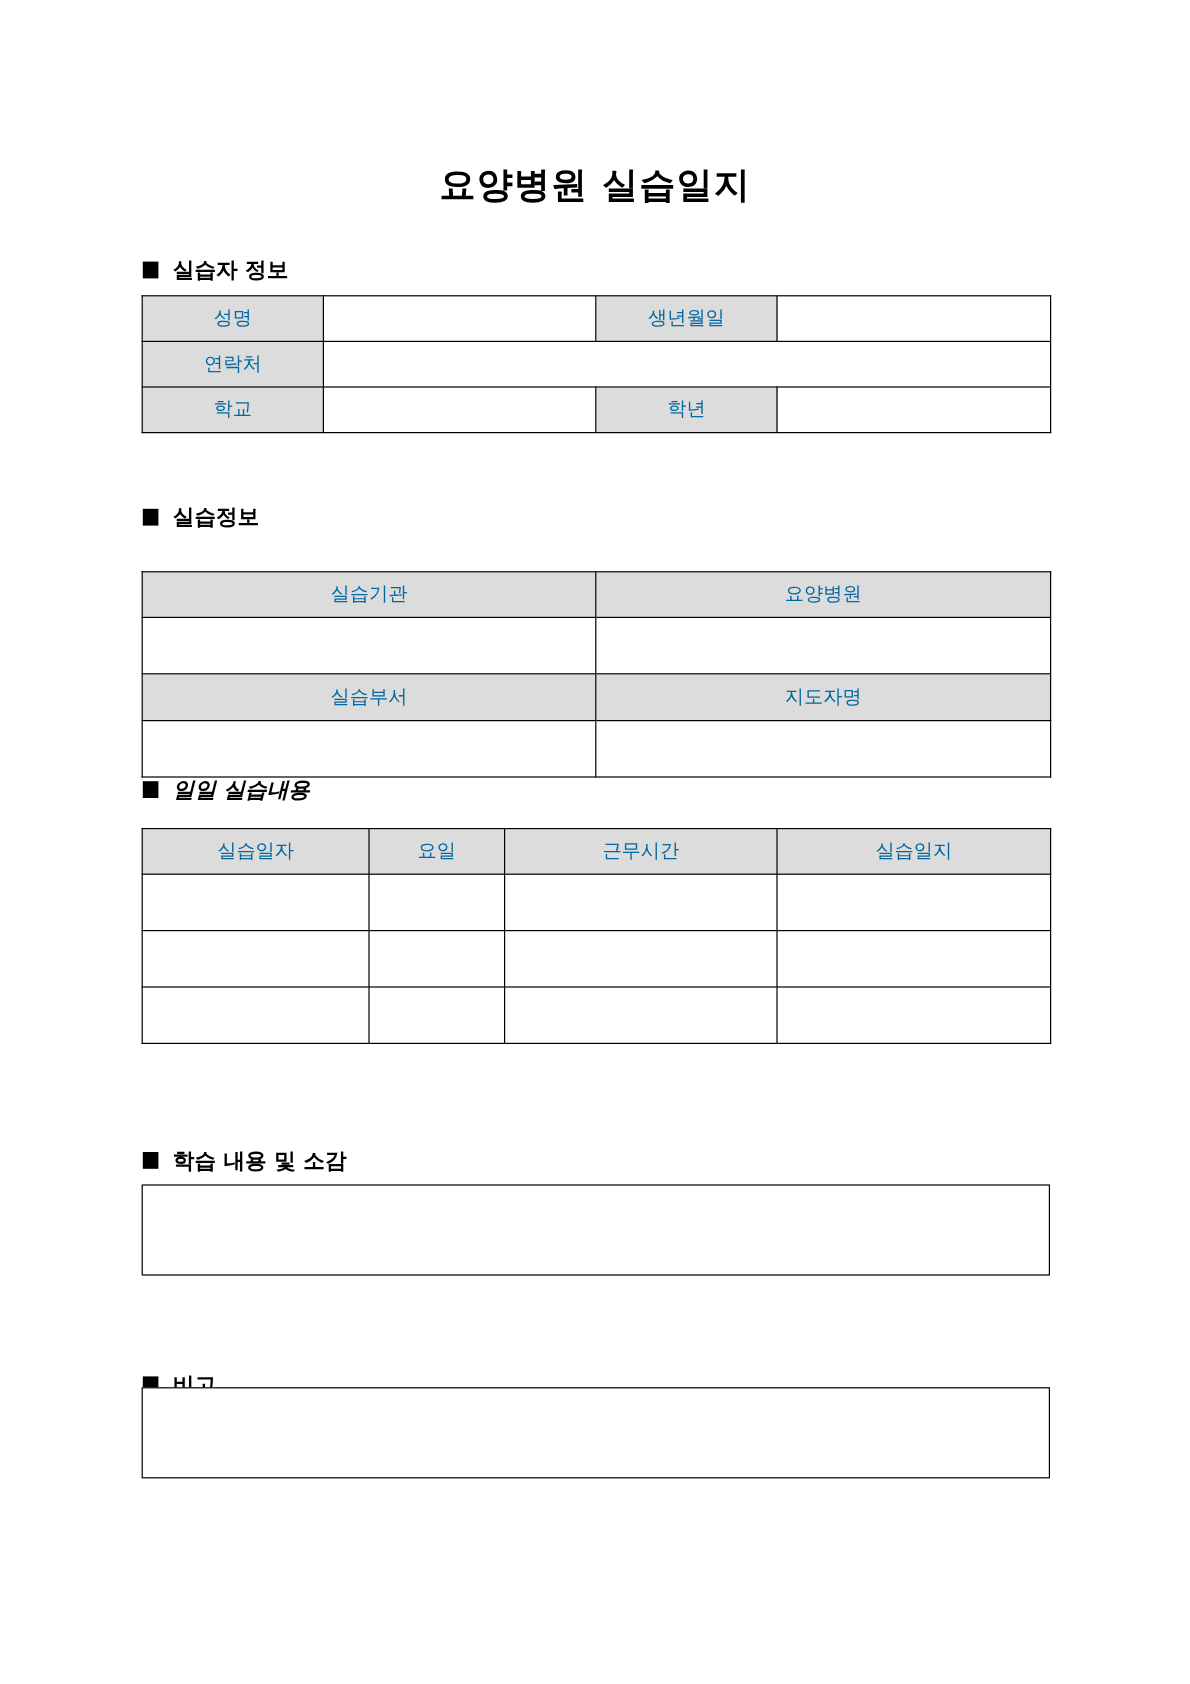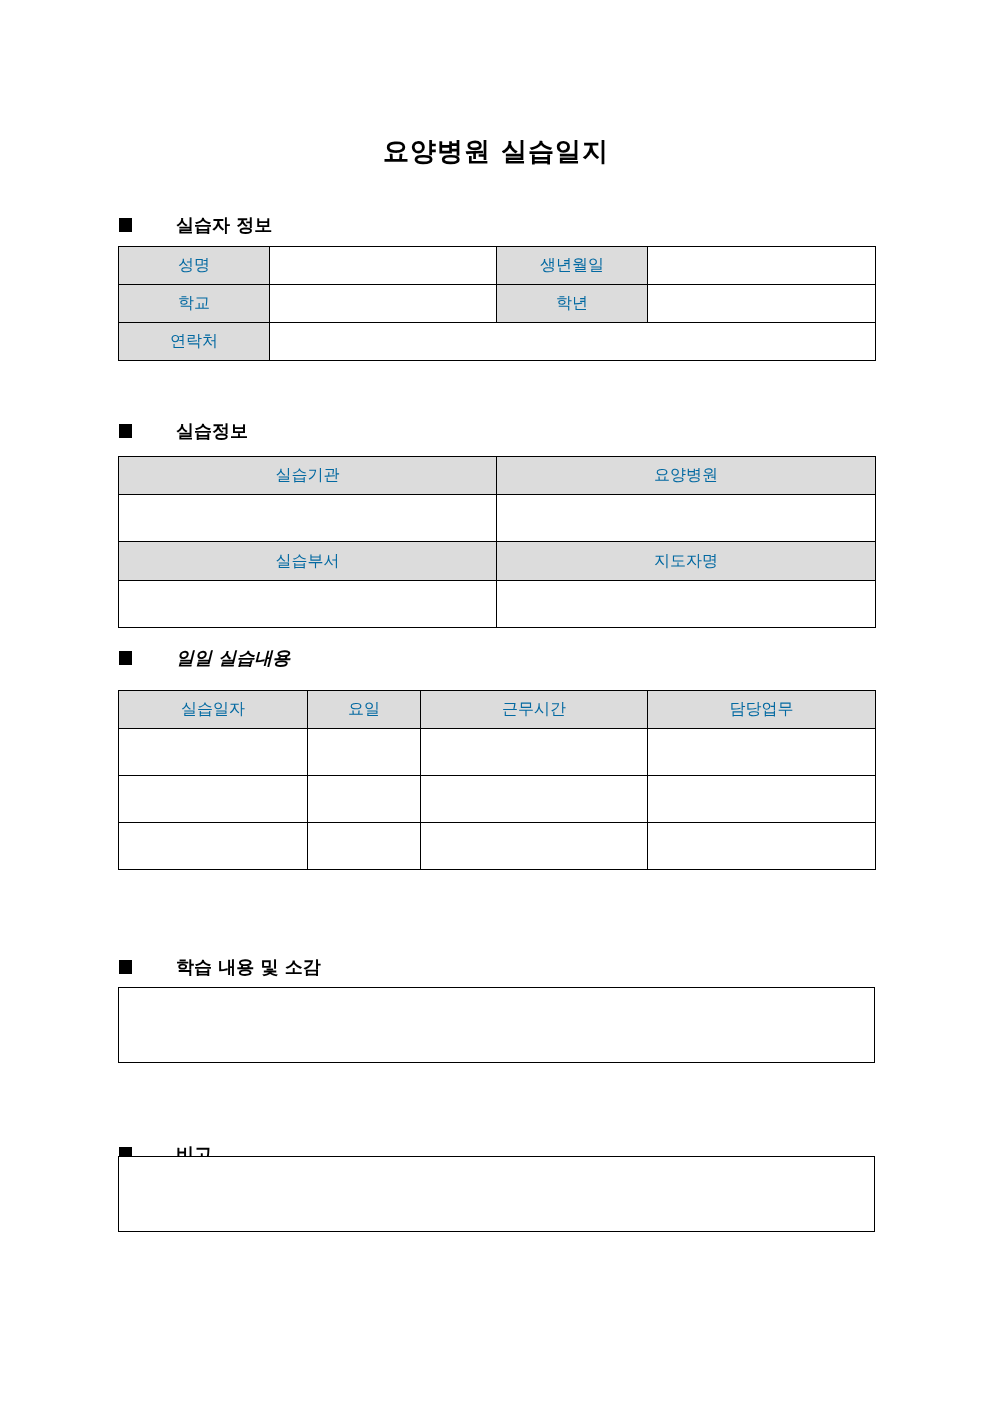--- a/index.html
+++ b/index.html
@@ -2,25 +2,25 @@
 <html><head>
 <meta charset="utf-8">
 <style>
   html, body { margin: 0; padding: 0; background: #ffffff; }
   body {
     width: 992px; height: 1403px; position: relative; overflow: hidden;
     font-family: "DejaVu Sans", "Liberation Sans", sans-serif; color: #000;
   }
   .title {
     position: absolute; left: 0; width: 992px; top: 134px;
-    text-align: center; font-size: 26px; font-weight: bold; letter-spacing: 1px;
+    text-align: center; font-size: 30px; font-weight: bold; letter-spacing: 1px;
   }
   .section-head {
     position: absolute; left: 119px; font-size: 18px; font-weight: bold;
-    display: flex; align-items: center; gap: 32px;
+    display: flex; align-items: center;
   }
   .section-head .sq {
     display: inline-block; width: 13px; height: 14px; background: #000; margin-right: 12px;
   }
   table.form {
     position: absolute; left: 118px; width: 757px;
     border-collapse: collapse; table-layout: fixed;
   }
   table.form td {
     border: 1.5px solid #000; padding: 0; font-size: 16px; text-align: center;
@@ -48,37 +48,37 @@
       <col style="width:228px">
     </colgroup>
   <tbody>
       <tr style="height:38px">
     <td class="lbl">성명</td>
     <td></td>
     <td class="lbl">생년월일</td>
     <td></td>
   </tr>
   <tr style="height:38px">
+    <td class="lbl">연락처</td>
+    <td colspan="3"></td>
+  </tr>
+  <tr style="height:38px">
     <td class="lbl">학교</td>
     <td></td>
     <td class="lbl">학년</td>
     <td></td>
-  </tr>
-  <tr style="height:38px">
-    <td class="lbl">연락처</td>
-    <td colspan="3"></td>
   </tr>
 </tbody>
   </table>
 
 <div class="section-head" style="top:419px;align-items:center;">
   <span class="sq"></span>
   <span>실습정보</span>
 </div>
-<table class="form" style="top:456px;">
+<table class="form" style="top:476px;">
   <colgroup>
       <col style="width:378px">
       <col style="width:379px">
     </colgroup>
   <tbody>
       <tr style="height:38px">
     <td class="lbl">실습기관</td>
     <td class="lbl">요양병원</td>
   </tr>
   <tr style="height:47px">
@@ -105,21 +105,21 @@
       <col style="width:189px">
       <col style="width:113px">
       <col style="width:227px">
       <col style="width:228px">
     </colgroup>
   <tbody>
       <tr style="height:38px">
     <td class="lbl">실습일자</td>
     <td class="lbl">요일</td>
     <td class="lbl">근무시간</td>
-    <td class="lbl">담당업무</td>
+    <td class="lbl">실습일지</td>
   </tr>
   <tr style="height:47px">
     <td></td>
     <td></td>
     <td></td>
     <td></td>
   </tr>
   <tr style="height:47px">
     <td></td>
     <td></td>

